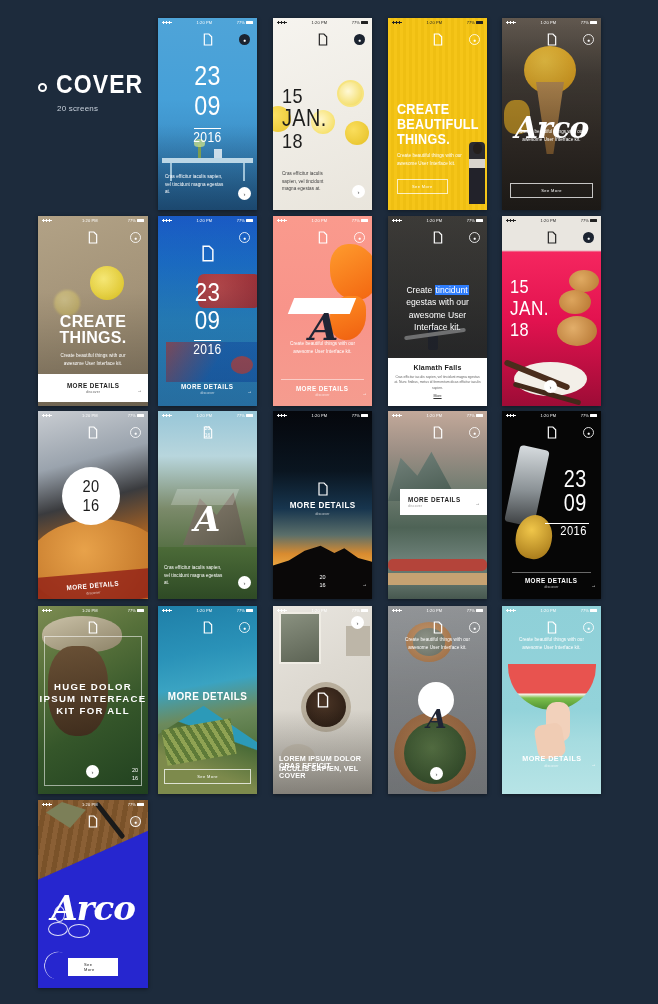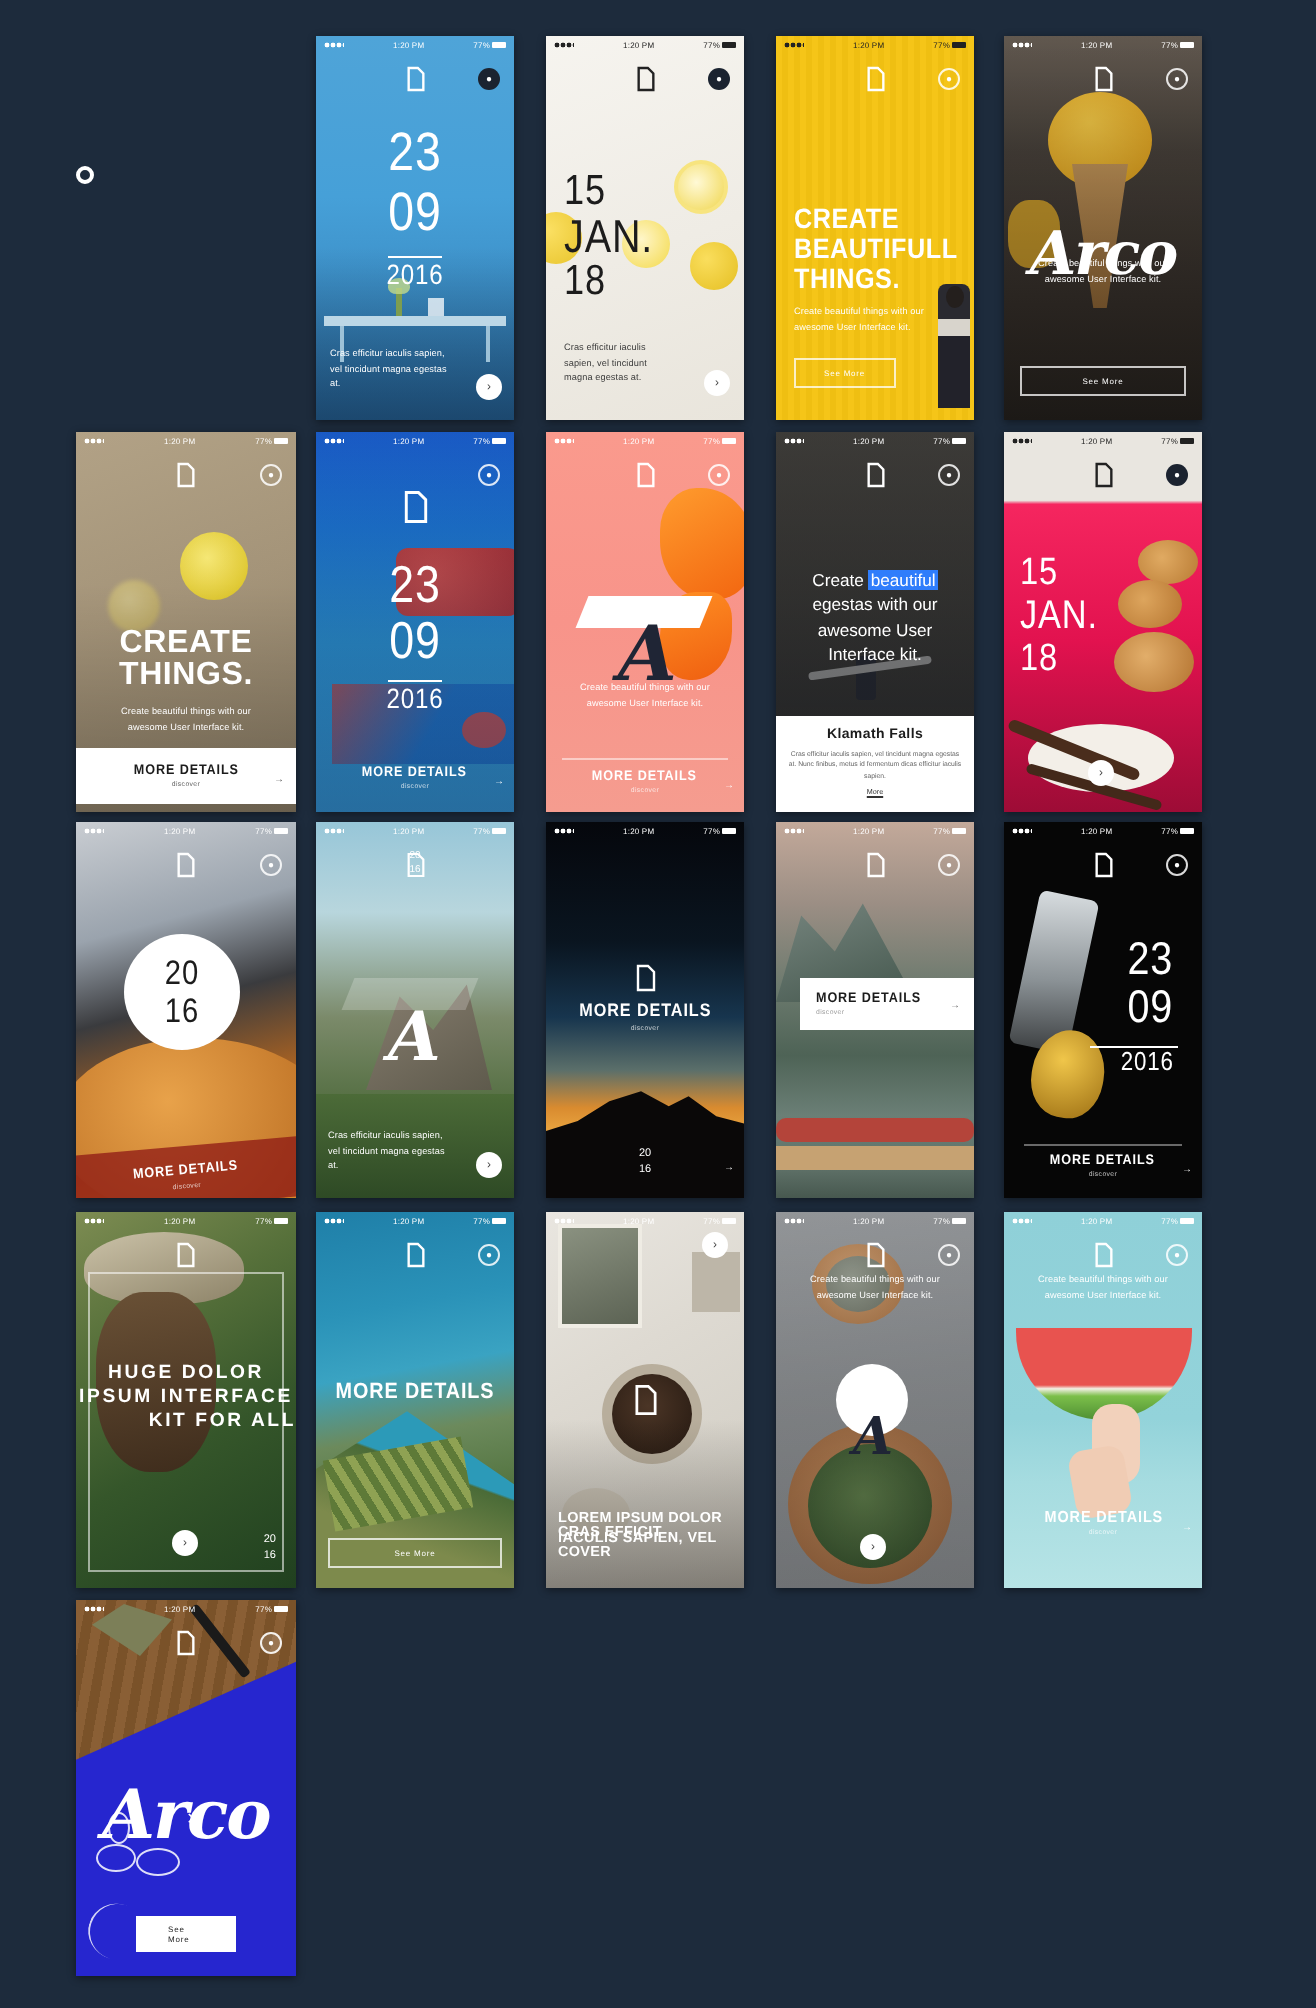--- a/index.html
+++ b/index.html
@@ -126,20 +126,24 @@
   .arrow-mini { position: absolute; font-size: 5px; }
 
   
   .ph { position: absolute; inset: 0; }
 </style>
 </head>
 <body>
 
 <div class="cover-label">
   <div class="cover-ring"></div>
+  <div>
+    <div class="cover-title">COVER</div>
+    <div class="cover-sub">20 screens</div>
+  </div>
 </div>
 
 <div class="grid">
 
   <div class="phone" style="left:158px;top:18px;width:99px;height:192px;">
     <div class="scr">
       <div class="ph" style="background:linear-gradient(180deg,#4fa4d8 0%,#46a0d8 42%,#3f94cc 60%,#2a6a9c 100%);"></div>
       <div class="ph" style="background:linear-gradient(180deg,rgba(255,255,255,0) 55%,rgba(10,30,55,.45) 100%);"></div>
 
       <div style="position:absolute;left:4px;right:4px;top:140px;height:5px;background:#bcd7e6;"></div>
@@ -414,21 +418,21 @@
       <div class="navbar">
         <span class="logo-ic">
           <svg viewBox="0 0 12 14">
               <path d="M2 1h5l3 3v9H2z" fill="none" stroke="#fff" stroke-width="1.3"></path>
             </svg>
         </span>
         <span class="avatar ghost">●</span>
       </div>
 
       <div style="position:absolute;left:5px;right:5px;top:68px;text-align:center;color:#fff;font-size:8.6px;line-height:1.45;">
-        <span>Create </span><span style="background:#2f7dfb;padding:0 1px;">beautiful</span><span> egestas with our awesome User Interface kit.</span>
+        <span>Create </span><span style="background:#2f7dfb;padding:0 1px;">tincidunt</span><span> egestas with our awesome User Interface kit.</span>
       </div>
 
       <div style="position:absolute;left:0;right:0;bottom:0;height:48px;background:#fff;display:flex;flex-direction:column;align-items:center;padding-top:6px;">
         <div style="font-size:7px;font-weight:bold;color:#1c1c1c;letter-spacing:.2px;">Klamath Falls</div>
         <div style="font-size:3.4px;line-height:1.6;color:#666;text-align:center;padding:4px 6px 0;">Cras efficitur iaculis sapien, vel tincidunt magna egestas at. Nunc finibus, metus id fermentum dicas efficitur iaculis sapien.</div>
         <div style="font-size:3.6px;color:#333;text-decoration:underline;margin-top:3px;">More</div>
       </div>
     </div>
   </div>
 
@@ -669,21 +673,21 @@
       <div class="navbar">
         <span class="logo-ic">
           <svg viewBox="0 0 12 14">
               <path d="M2 1h5l3 3v9H2z" fill="none" stroke="#fff" stroke-width="1.3"></path>
             </svg>
         </span>
       </div>
 
       <div class="headline" style="position:absolute;left:0;right:0;top:76px;text-align:center;color:#fff;font-size:9.6px;letter-spacing:1.3px;transform:none;">HUGE DOLOR</div>
       <div class="headline" style="position:absolute;left:0;right:0;top:88px;text-align:center;color:#fff;font-size:9.6px;letter-spacing:1.3px;transform:none;">IPSUM INTERFACE</div>
-      <div class="headline" style="position:absolute;left:0;right:0;top:100px;text-align:right;color:#fff;font-size:9.6px;letter-spacing:1.3px;transform:none;">KIT FOR ALL</div>
+      <div class="headline" style="position:absolute;left:0;right:0;top:100px;text-align:center;color:#fff;font-size:9.6px;letter-spacing:1.3px;transform:none;">KIT FOR ALL</div>
 
       <div style="position:absolute;right:10px;bottom:12px;text-align:center;color:#fff;font-size:5.5px;line-height:1.5;">
         <div>20</div>
           <div>16</div>
       </div>
       <div class="fab" style="left:48px;bottom:16px;">›</div>
     </div>
   </div>
 
   <div class="phone" style="left:158px;top:606px;width:99px;height:188px;">

